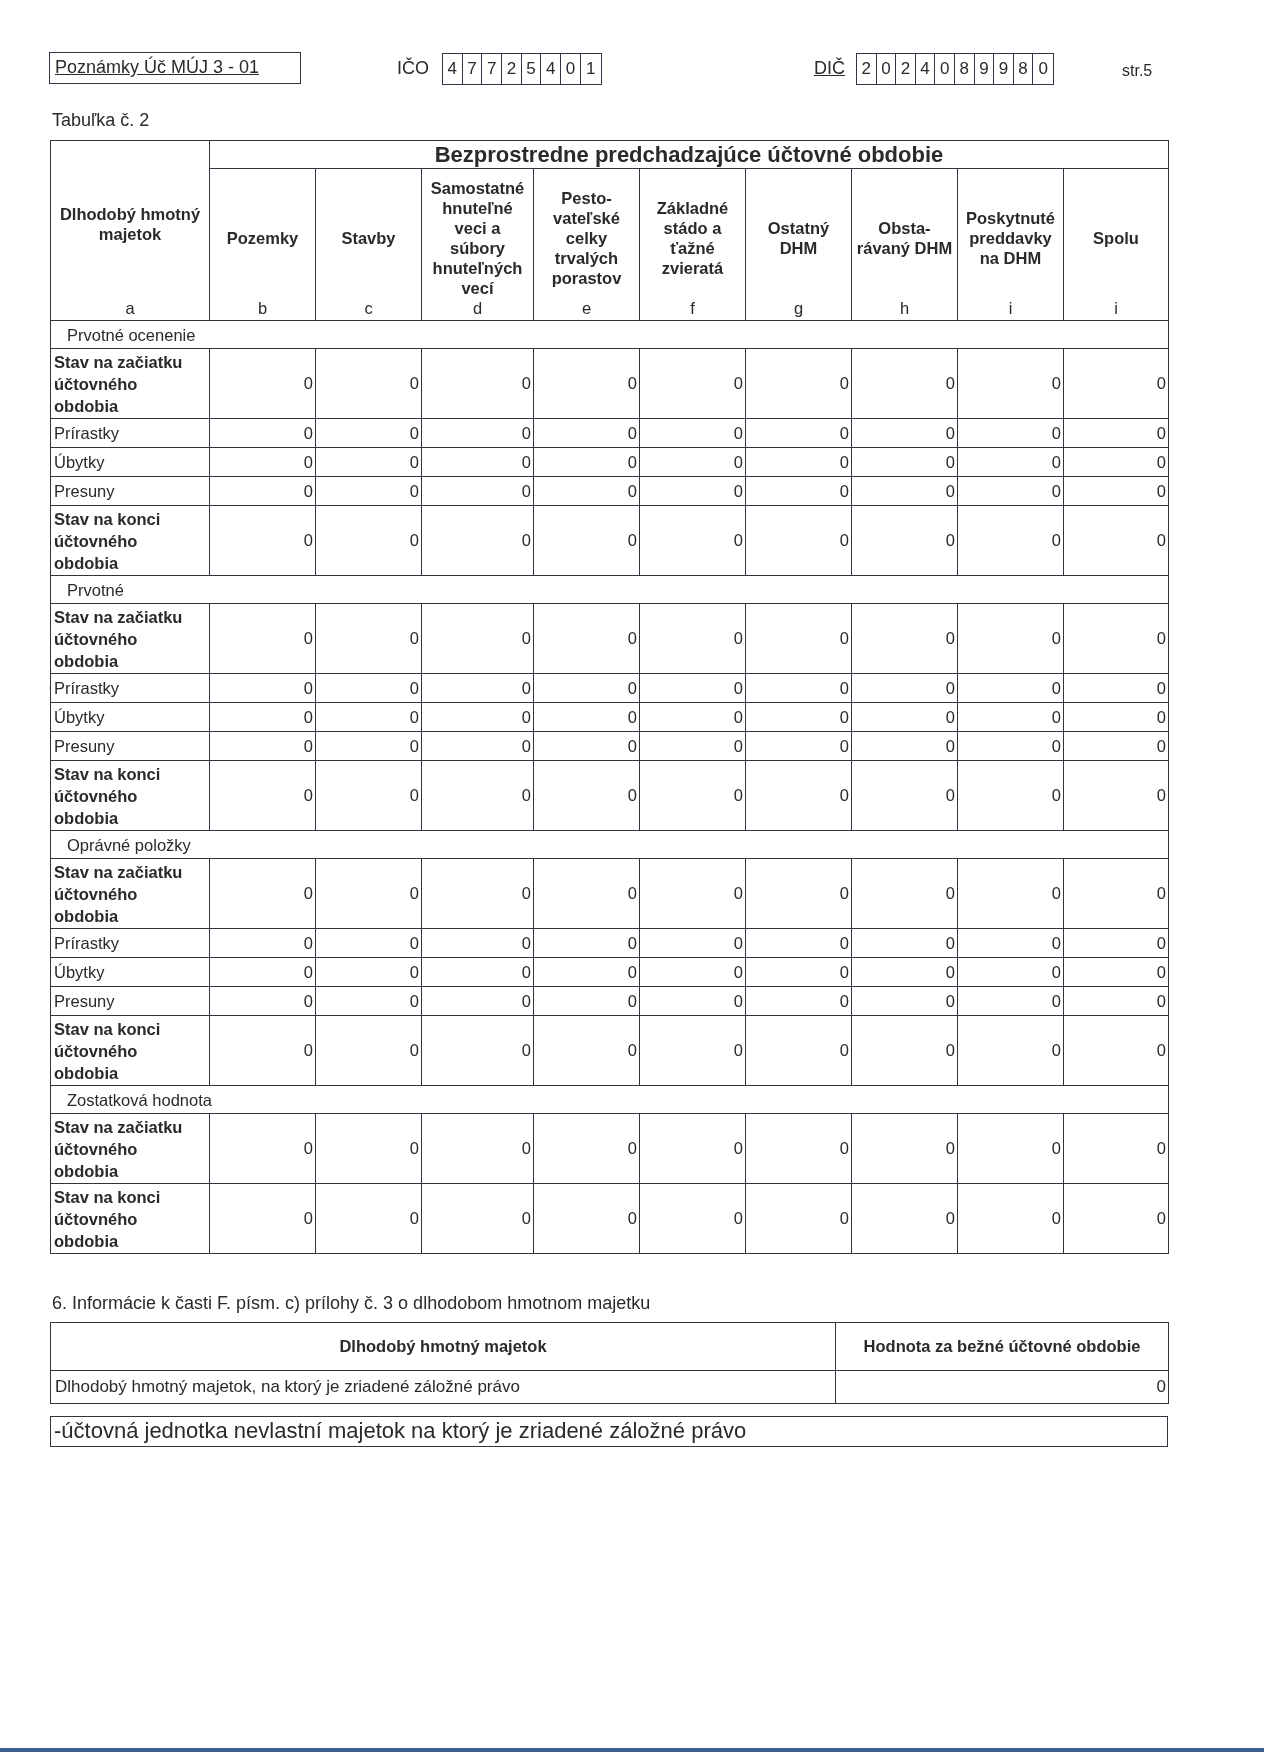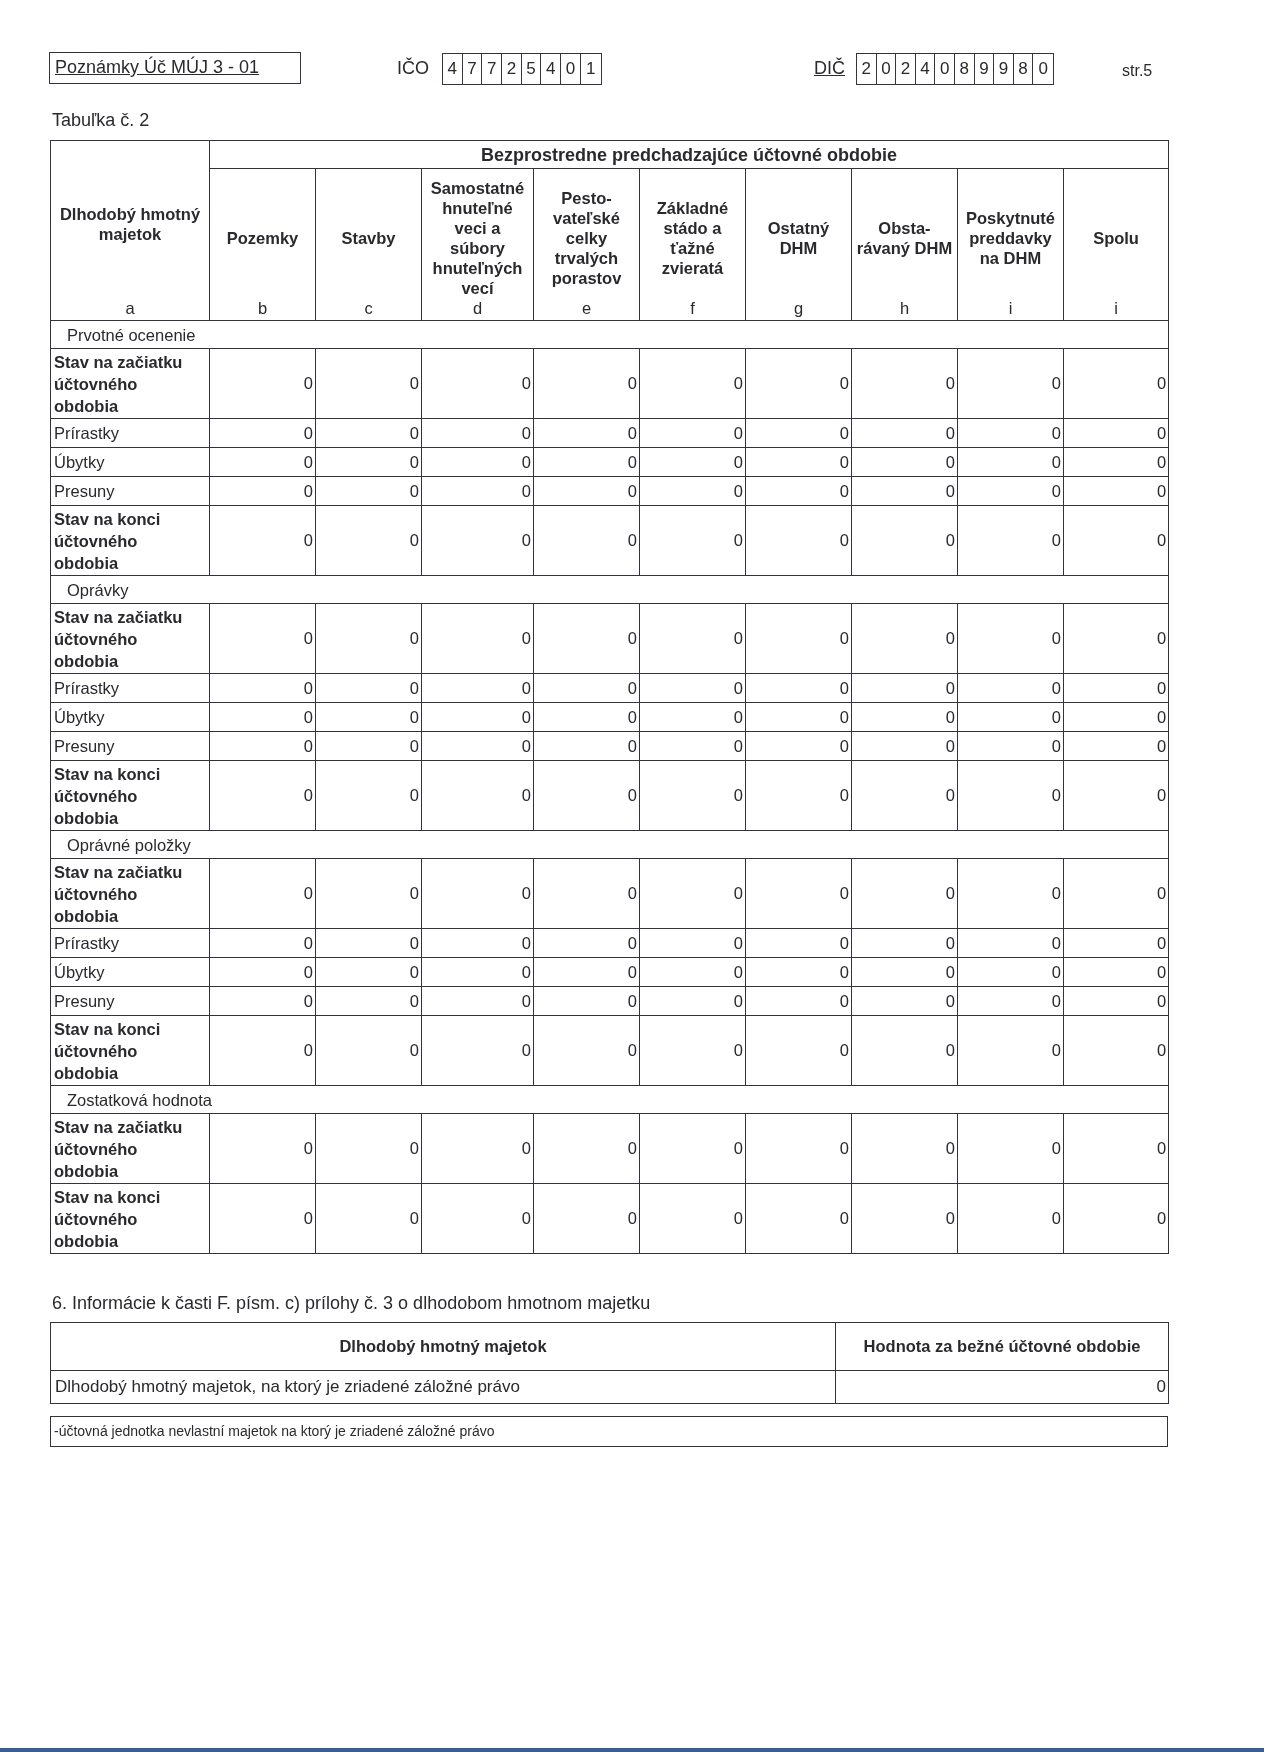--- a/index.html
+++ b/index.html
@@ -29,21 +29,21 @@
     
     table { border-collapse: collapse; table-layout: fixed; }
     .main-table {
       left: 50px; top: 140px; width: 1118px;
       font-size: 16.5px;
     }
     .main-table td, .main-table th {
       border: 1.5px solid #333340; padding: 0 3px; box-sizing: border-box;
     }
     .main-table th { font-weight: bold; text-align: center; vertical-align: middle; line-height: 20px; }
-    .hdr-period { height: 28px; font-size: 18px; margin-top: 18px; }
+    .hdr-period { height: 28px; font-size: 22px; margin-top: 18px; }
     .hdr-col { position: relative; height: 152px; }
     .hdr-col .lbl { display: block; padding-bottom: 14px; }
     .hdr-col .letter {
       position: absolute; left: 0; right: 0; bottom: 2px; font-weight: normal; text-align: center;
     }
     .section-row td { height: 28px; line-height: 24px; font-size: 16.5px; padding-left: 16px; }
     .tall td { height: 70px; }
     .short td { height: 29px; }
     .rowlabel { text-align: left; line-height: 22px; }
     .rowlabel.bold { font-weight: bold; }
@@ -52,21 +52,21 @@
     
     .s6-title { left: 52px; top: 1293px; font-size: 18px; }
     .s6-table {
       left: 50px; top: 1322px; width: 1118px; font-size: 17px;
     }
     .s6-table td { border: 1.5px solid #333340; box-sizing: border-box; padding: 0 4px; }
     .s6-head td { height: 48px; font-weight: bold; text-align: center; line-height: 21px; font-size: 16.5px; }
     .s6-row td { height: 33px; }
     .s6-note {
       left: 50px; top: 1416px; width: 1118px; height: 31px; box-sizing: border-box;
-      border: 1.5px solid #333340; font-size: 14px; line-height: 28px; padding-left: 3px;
+      border: 1.5px solid #333340; font-size: 22px; line-height: 28px; padding-left: 3px;
     }
     .scan-edge { left: 0; top: 1748px; width: 1264px; height: 4px; background: #3b5f8f; }
   </style>
 </head>
 <body>
 
 <div class="abs title-box">Poznámky Úč MÚJ 3 - 01</div>
 
 <div class="abs code-label" style="left:397px;">IČO</div>
 <div class="abs digits" style="left:442px; width:160px;">
@@ -213,21 +213,21 @@
         <td class="num">0</td>
         <td class="num">0</td>
         <td class="num">0</td>
         <td class="num">0</td>
         <td class="num">0</td>
         <td class="num">0</td>
         <td class="num">0</td>
         <td class="num">0</td>
       </tr>
       <tr class="section-row">
-        <td colspan="10">Oprávky</td>
+        <td colspan="10">Prvotné</td>
       </tr>
       <tr class="tall">
         <td class="rowlabel bold">Stav na začiatku účtovného obdobia</td>
         <td class="num">0</td>
         <td class="num">0</td>
         <td class="num">0</td>
         <td class="num">0</td>
         <td class="num">0</td>
         <td class="num">0</td>
         <td class="num">0</td>

